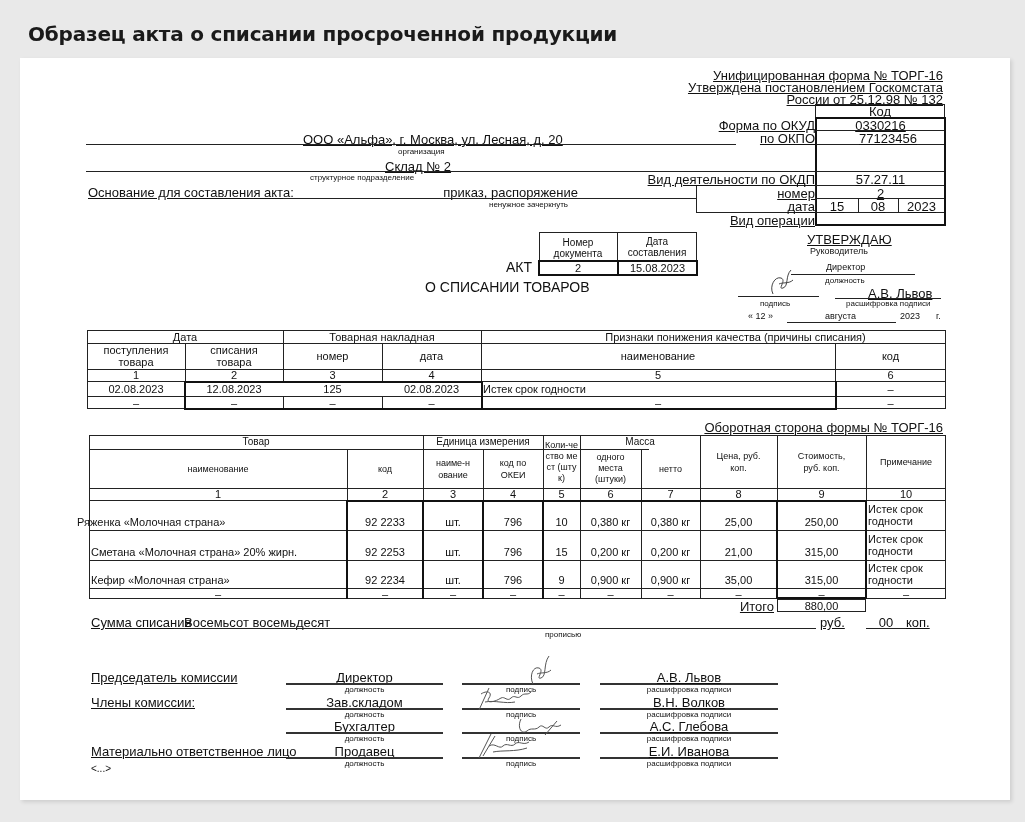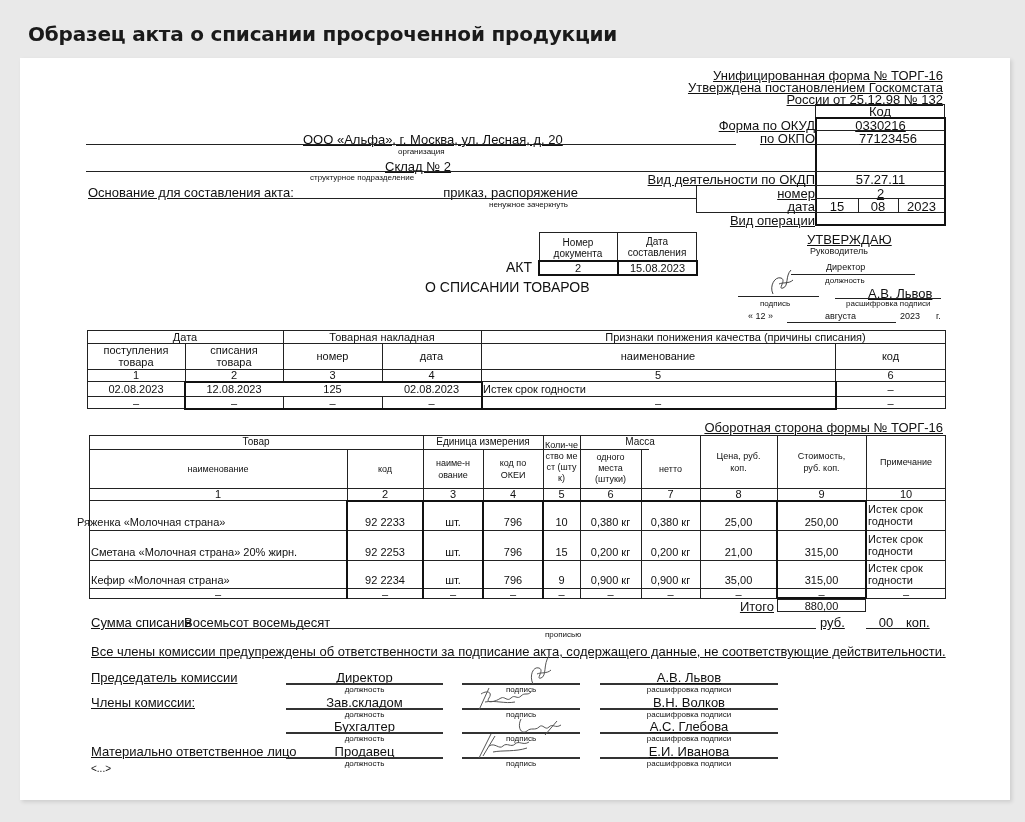--- a/index.html
+++ b/index.html
@@ -282,21 +282,20 @@
 
   <div class="abs f11" style="left:71px; top:557px;">Сумма списания</div>
   <div class="abs f11" style="left:164px; top:557px;">Восемьсот восемьдесят</div>
   <div class="line" style="left:154px; top:570px; width:642px;"></div>
   <div class="abs f8" style="left:525px; top:572px;">прописью</div>
   <div class="abs f11" style="left:800px; top:557px;">руб.</div>
   <div class="abs f11 c" style="left:846px; top:557px; width:40px;">00</div>
   <div class="line" style="left:846px; top:570px; width:40px;"></div>
   <div class="abs f11" style="left:886px; top:557px;">коп.</div>
 
-  <div class="abs f11" style="left:71px; top:586px;">Все члены комиссии предупреждены об ответственности за подписание акта, содержащего данные, не соответствующие действительности.</div>
 
   <div class="abs f11" style="left:71px; top:612px;">Председатель комиссии</div>
   <div class="abs f11" style="left:71px; top:637px;">Члены комиссии:</div>
   <div class="abs f11" style="left:71px; top:686px;">Материально ответственное лицо</div>
   <div class="abs f10" style="left:71px; top:705px;">&lt;...&gt;</div>
 
   <div>
     <div class="abs f11 c" style="left:266px; top:612px; width:157px;">Директор</div>
     <div class="thickline" style="left:266px; top:625px; width:157px;"></div>
     <div class="thickline" style="left:442px; top:625px; width:118px;"></div>

